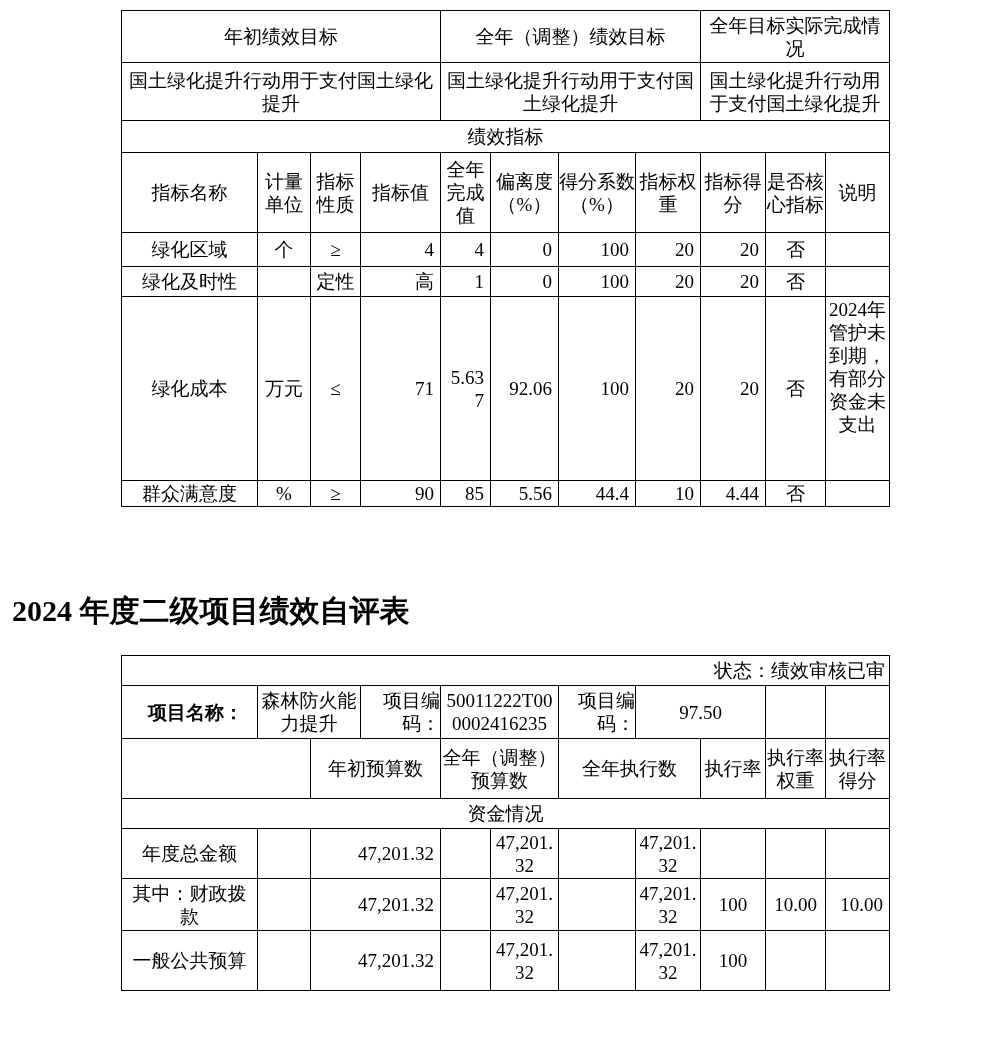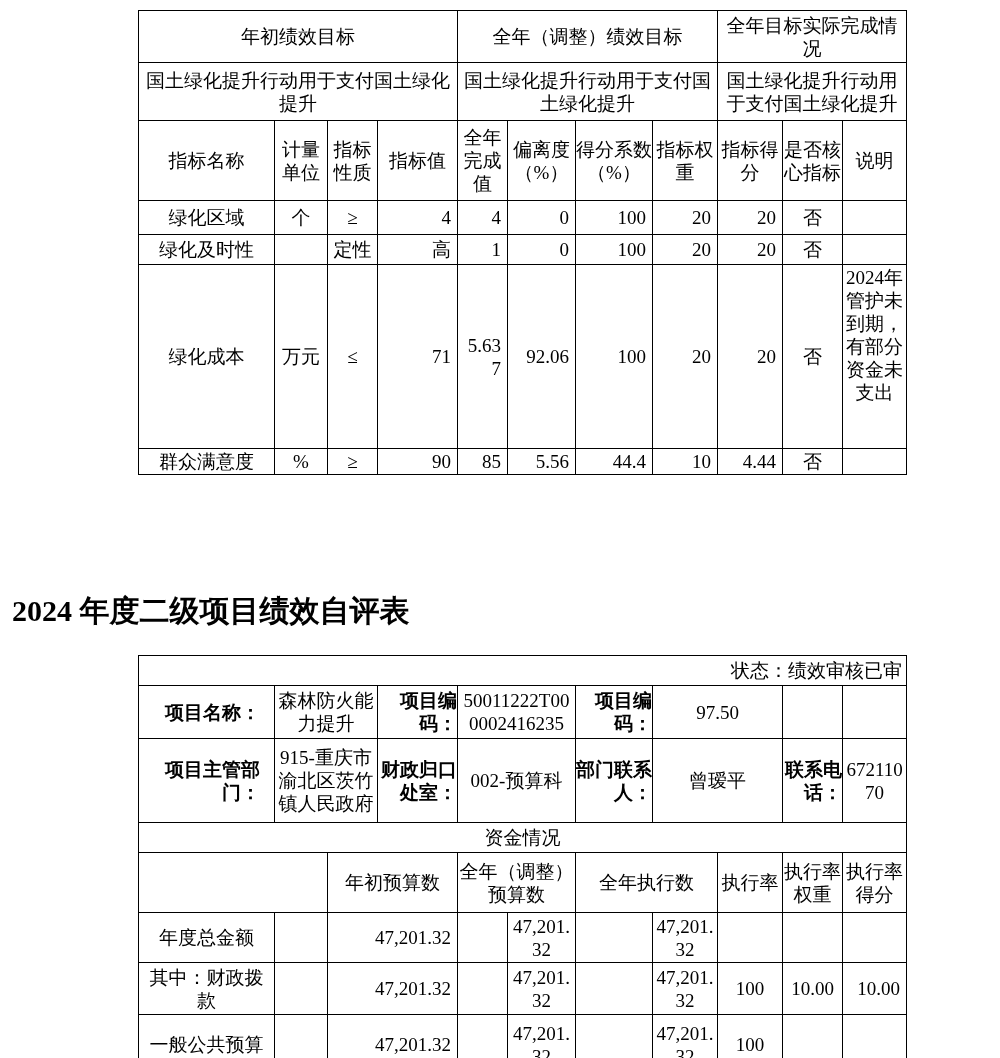--- a/index.html
+++ b/index.html
@@ -1,39 +1,39 @@
 <!DOCTYPE html>
 <html><head>
 <meta charset="utf-8">
 <style>
   html,body{margin:0;padding:0;}
   body{
     width:1000px;height:1058px;overflow:hidden;background:#ffffff;position:relative;
     font-family:"Liberation Serif","DejaVu Serif",serif;
     color:#000;
   }
-  .tbl-wrap{position:absolute;left:138px;}
+  .tbl-wrap{position:absolute;left:121px;}
   #t1-wrap{top:10px;}
   #t2-wrap{top:655px;}
   table{
     border-collapse:collapse;table-layout:fixed;width:768px;
     font-size:19px;line-height:23px;
   }
   td{
     border:1px solid #000;
     padding:1px 2px;
     vertical-align:middle;
     overflow:hidden;
     word-wrap:break-word;
   }
   .c{text-align:center;padding:1px 0;}
   .l{text-align:center;}
   .r{text-align:right;padding:1px 6px 1px 2px;}
   .lblA{text-align:right;padding:1px 14px 1px 2px;font-weight:bold;}
-  .lblB{text-align:right;padding:1px 0;font-weight:bold;}
+  .lblB{text-align:right;padding:1px 0;}
   .vt{vertical-align:top;}
   .ba{word-break:break-all;}
   .status{text-align:right;padding:1px 4px;}
   #page-title{
     position:absolute;top:592px;left:12px;width:1000px;
     font-size:30px;font-weight:bold;line-height:38px;
   }
 </style>
 </head>
 <body>
@@ -57,20 +57,23 @@
         <tr style="height:52px">
     <td colspan="4" class="c">年初绩效目标</td>
     <td colspan="4" class="c">全年（调整）绩效目标</td>
     <td colspan="3" class="c">全年目标实际完成情况</td>
   </tr>
   <tr style="height:58px">
     <td colspan="4" class="l">国土绿化提升行动用于支付国土绿化提升</td>
     <td colspan="4" class="l">国土绿化提升行动用于支付国土绿化提升</td>
     <td colspan="3" class="l">国土绿化提升行动用于支付国土绿化提升</td>
   </tr>
+  <tr style="height:32px">
+    <td colspan="11" class="c">绩效指标</td>
+  </tr>
   <tr style="height:80px">
     <td class="c">指标名称</td>
     <td class="c">计量单位</td>
     <td class="c">指标性质</td>
     <td class="c">指标值</td>
     <td class="c">全年完成值</td>
     <td class="c">偏离度（%）</td>
     <td class="c">得分系数（%）</td>
     <td class="c">指标权重</td>
     <td class="c">指标得分</td>
@@ -157,42 +160,32 @@
   <tr style="height:53px">
     <td class="lblA">项目名称：</td>
     <td colspan="2" class="l">森林防火能力提升</td>
     <td class="lblB">项目编码：</td>
     <td colspan="2" class="l ba">50011222T000002416235</td>
     <td class="lblB">项目编码：</td>
     <td colspan="2" class="l">97.50</td>
     <td></td>
     <td></td>
   </tr>
-  <tr style="height:84px">
-    <td class="lblA">项目主管部门：</td>
-    <td colspan="2" class="l">915-重庆市渝北区茨竹镇人民政府</td>
-    <td class="lblB">财政归口处室：</td>
-    <td colspan="2" class="l">002-预算科</td>
-    <td class="lblB">部门联系人：</td>
-    <td colspan="2" class="l">曾瑷平</td>
-    <td class="lblB">联系电话：</td>
-    <td class="l ba">67211070</td>
-  </tr>
-  <tr style="height:30px">
-    <td colspan="11" class="c">资金情况</td>
-  </tr>
   <tr style="height:60px">
     <td colspan="2"></td>
     <td colspan="2" class="c">年初预算数</td>
     <td colspan="2" class="c">全年（调整）预算数</td>
     <td colspan="2" class="c">全年执行数</td>
     <td class="c">执行率</td>
     <td class="c">执行率权重</td>
     <td class="c">执行率得分</td>
   </tr>
+  <tr style="height:30px">
+    <td colspan="11" class="c">资金情况</td>
+  </tr>
   <tr style="height:50px">
     <td class="l">年度总金额</td>
     <td></td>
     <td colspan="2" class="r">47,201.32</td>
     <td></td>
     <td class="l ba">47,201.32</td>
     <td></td>
     <td class="l ba">47,201.32</td>
     <td class="l"></td>
     <td class="l"></td>

